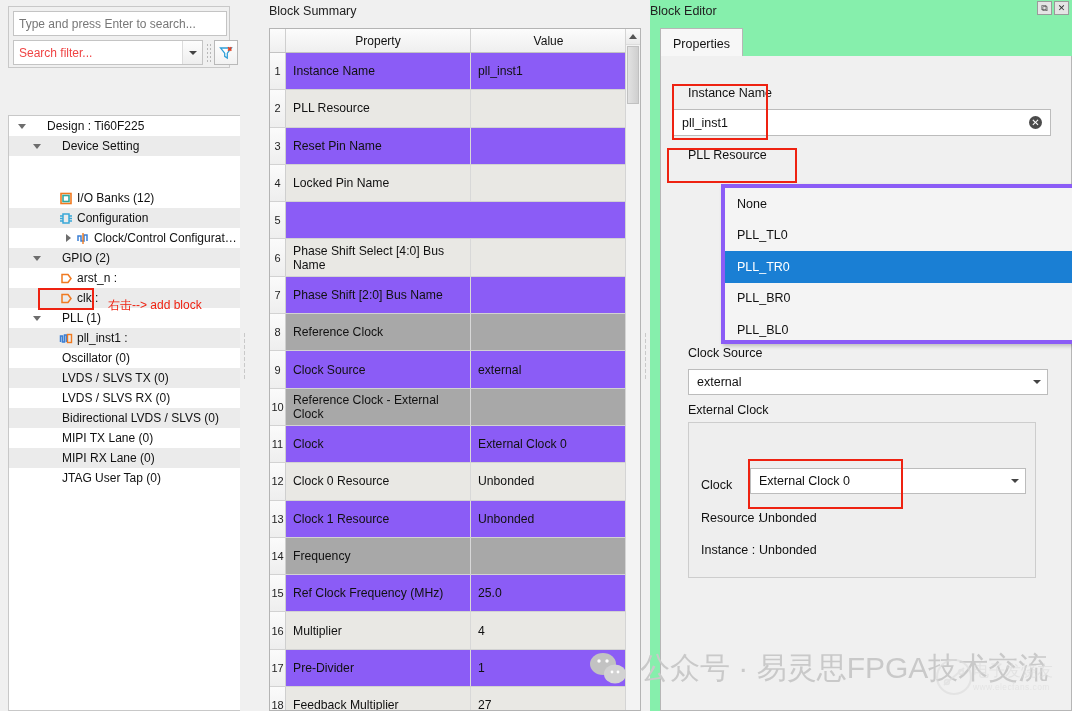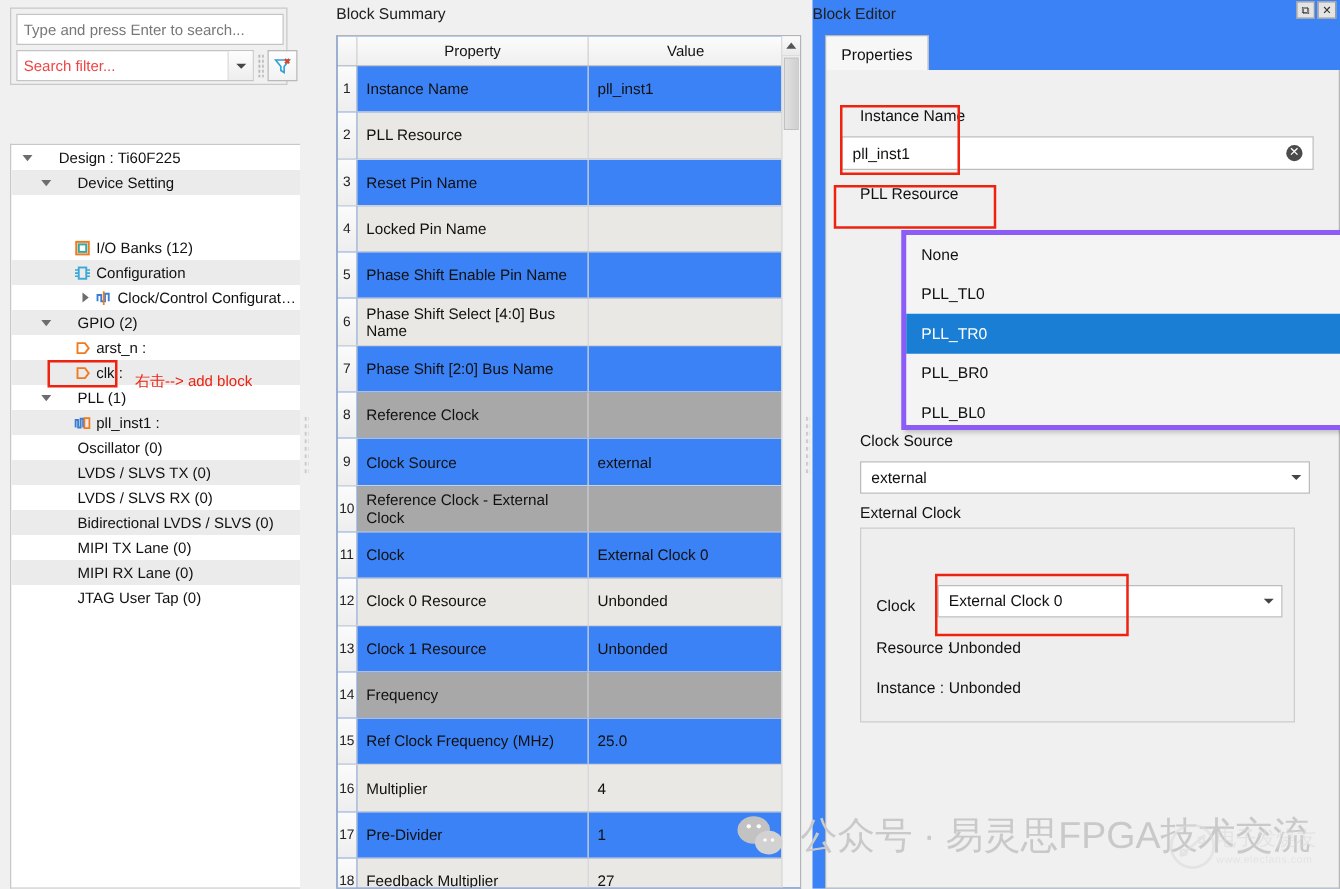--- a/index.html
+++ b/index.html
@@ -76,21 +76,21 @@
     position: absolute; left: 3px; top: 50%; margin-top: -24px; width: 4px; height: 48px;
     background-image: radial-gradient(#c9c9c9 40%, transparent 41%);
     background-size: 3px 6px;
   }
 
   
   #center-panel { position: absolute; left: 249px; top: 0; width: 392px; height: 711px; background: #f0f0f0; }
   .panel-title { position: absolute; left: 20px; top: 4px; font-size: 12.5px; color: #202020; }
   #summary-table {
     position: absolute; left: 20px; top: 28px; width: 372px; height: 683px;
-    border: 1px solid #b4b4b4; background: #3b82f6; overflow: hidden;
+    border: 1px solid #b4b4b4; background: #8b5cf6; overflow: hidden;
   }
   .tbl-head { display: flex; height: 24px; background: linear-gradient(#fcfcfc,#efefef); border-bottom: 1px solid #c3c3c3; }
   .th { display: flex; align-items: center; justify-content: center;
     font-size: 12px; color: #111; border-right: 1px solid #cfcfcf; height: 100%; }
   .th.rownum { width: 16px; border-right: 1px solid #cfcfcf; }
   .th.prop { width: 185px; }
   .th.val { width: 155px; border-right: none; }
   .tbl-body { position: absolute; left: 0; top: 24px; right: 0; bottom: 0; }
   .tr { display: flex; height: 37.3px; border-bottom: 1px solid #d2d2d2; }
   .td { display: flex; align-items: center; font-size: 12.2px; color: #111; height: 100%; }
@@ -104,21 +104,21 @@
   .vscroll { position: absolute; right: 0; top: 0; width: 15px; bottom: 0;
     background: #f3f3f3; border-left: 1px solid #d4d4d4; }
   .vscroll .btn-up { position: absolute; top: 0; left: 0; width: 14px; height: 16px;
     background: linear-gradient(#fbfbfb,#eaeaea); border-bottom: 1px solid #dcdcdc;
     display: flex; align-items: center; justify-content: center; }
   .tri-up-sm { width: 0; height: 0; border-left: 4px solid transparent; border-right: 4px solid transparent; border-bottom: 5px solid #555; }
   .vscroll .thumb { position: absolute; top: 17px; left: 1px; width: 12px; height: 58px;
     background: linear-gradient(90deg,#e2e2e2,#cfcfcf); border: 1px solid #c0c0c0; }
 
   
-  #right-panel { position: absolute; left: 650px; top: 0; width: 422px; height: 711px; background: #3b82f6; }
+  #right-panel { position: absolute; left: 650px; top: 0; width: 422px; height: 711px; background: #86efac; }
   .win-btns { position: absolute; right: 3px; top: 1px; display: flex; gap: 2px; }
   .win-btn { width: 15px; height: 14px; border: 1px solid #9a9a9a; background: #e4e4e4;
     display: flex; align-items: center; justify-content: center; font-size: 9px; color: #333; }
   .tabstrip { position: absolute; left: 10px; top: 26px; width: 412px; height: 32px; }
   .tab {
     position: absolute; left: 0; top: 2px; min-width: 74px; height: 30px;
     border: 1px solid #b6b6b6; border-bottom: none; background: #f7f7f7;
     display: flex; align-items: center; justify-content: center; padding: 0 12px;
     font-size: 12.5px; color: #111;
   }
@@ -347,21 +347,20 @@
             <div class="td prop">Reset Pin Name</div>
             <div class="td val"></div>
           </div>
           <div class="tr shade">
             <div class="td rownum">4</div>
             <div class="td prop">Locked Pin Name</div>
             <div class="td val"></div>
           </div>
           <div class="tr">
             <div class="td rownum">5</div>
-            <div class="td prop">Phase Shift Enable Pin Name</div>
             <div class="td val"></div>
           </div>
           <div class="tr shade">
             <div class="td rownum">6</div>
             <div class="td prop">Phase Shift Select [4:0] Bus Name</div>
             <div class="td val"></div>
           </div>
           <div class="tr">
             <div class="td rownum">7</div>
             <div class="td prop">Phase Shift [2:0] Bus Name</div>

